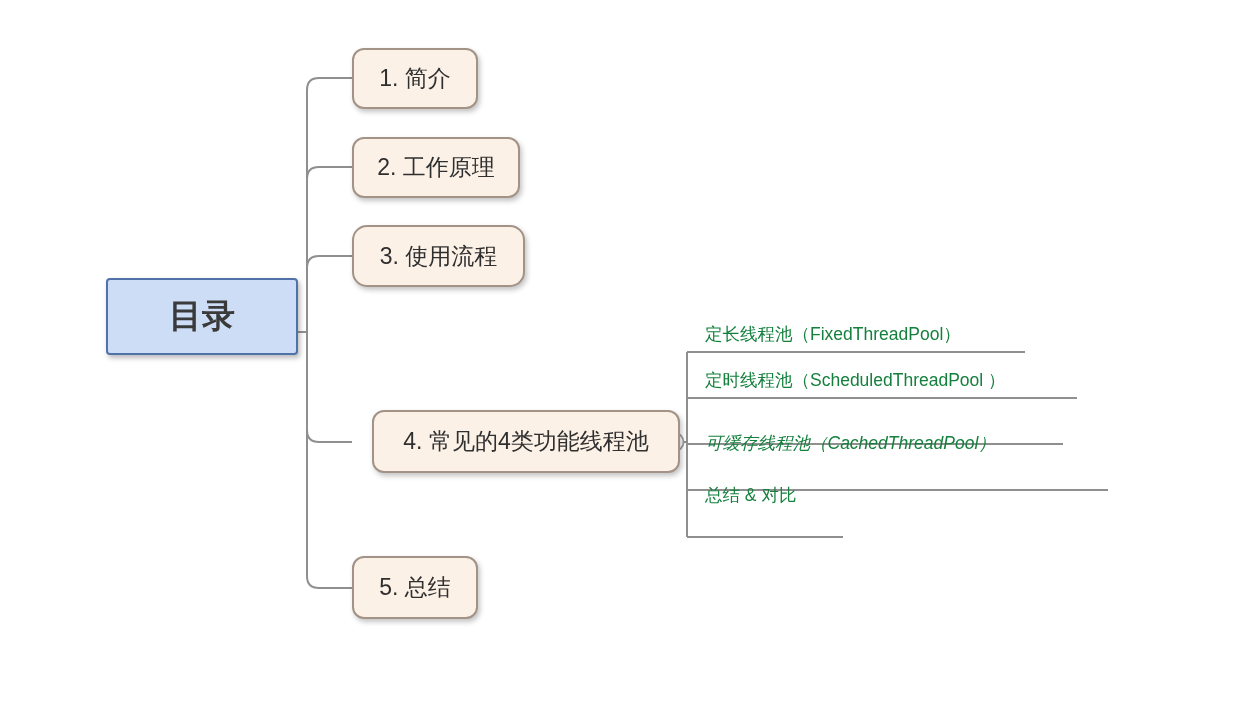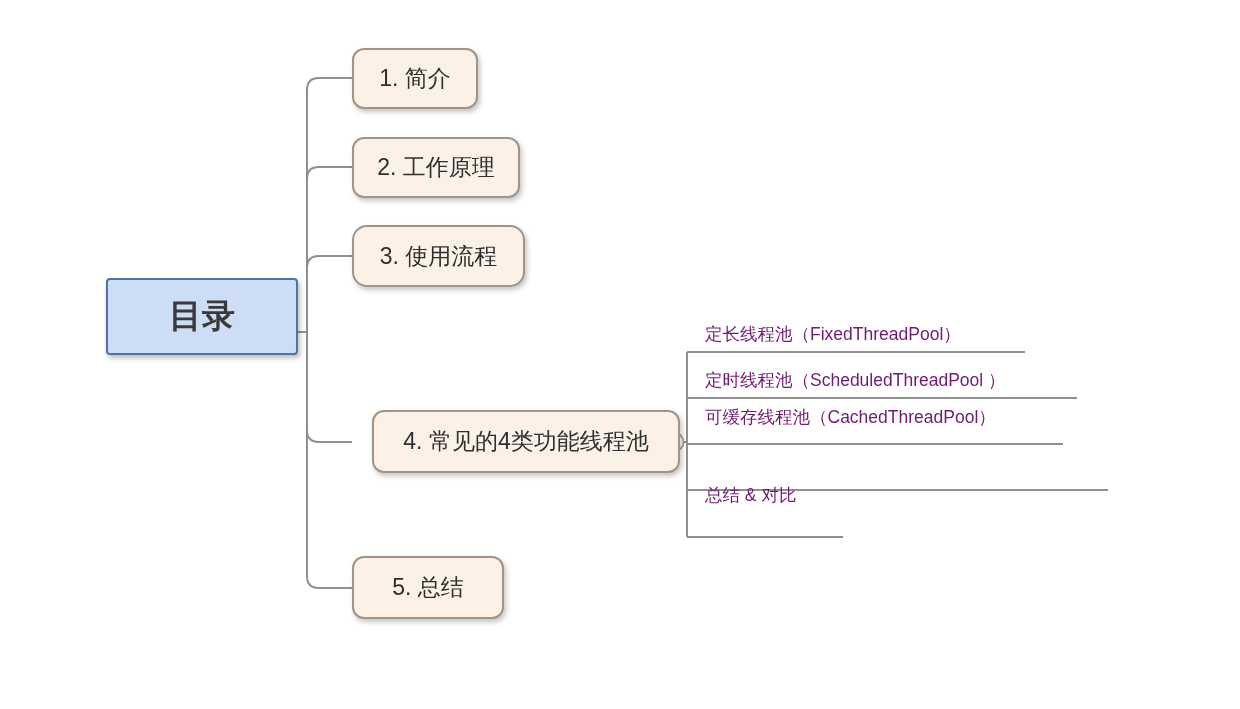--- a/index.html
+++ b/index.html
@@ -50,34 +50,34 @@
     border: 2px solid #a29386;
     border-radius: 12px;
     font-size: 23px;
     box-shadow: 2px 3px 5px rgba(60, 60, 60, 0.3);
     cursor: default;
   }
   .branch-1 { left: 352px; top: 48px;  width: 126px; height: 61px; }
   .branch-2 { left: 352px; top: 137px; width: 168px; height: 61px; }
   .branch-3 { left: 352px; top: 225px; width: 173px; height: 62px; border-radius: 15px; }
   .branch-4 { left: 352px; top: 410px; width: 308px; height: 63px; margin-left: 20px; }
-  .branch-5 { left: 352px; top: 556px; width: 152px; height: 63px; }
+  .branch-5 { left: 352px; top: 556px; width: 126px; height: 63px; }
   .child-label {
     position: absolute;
     left: 705px;
     height: 26px;
     line-height: 26px;
     font-size: 17.5px;
-    color: #701a75;
+    color: #15803d;
     justify-content: flex-start;
     cursor: default;
   }
   .child-1 { top: 321px; }
   .child-2 { top: 367px; text-align: right; }
-  .child-3 { top: 404px; }
+  .child-3 { top: 430px; font-style: italic; }
   .child-4 { top: 459px; }
   .child-5 { top: 482px; }
 </style>
 </head>
 <body>
 
 <div class="canvas">
 
   <svg class="connector-svg" viewBox="0 0 1240 709" xmlns="http://www.w3.org/2000/svg">
     <g fill="none" stroke="#8f8f8f" stroke-width="2">

